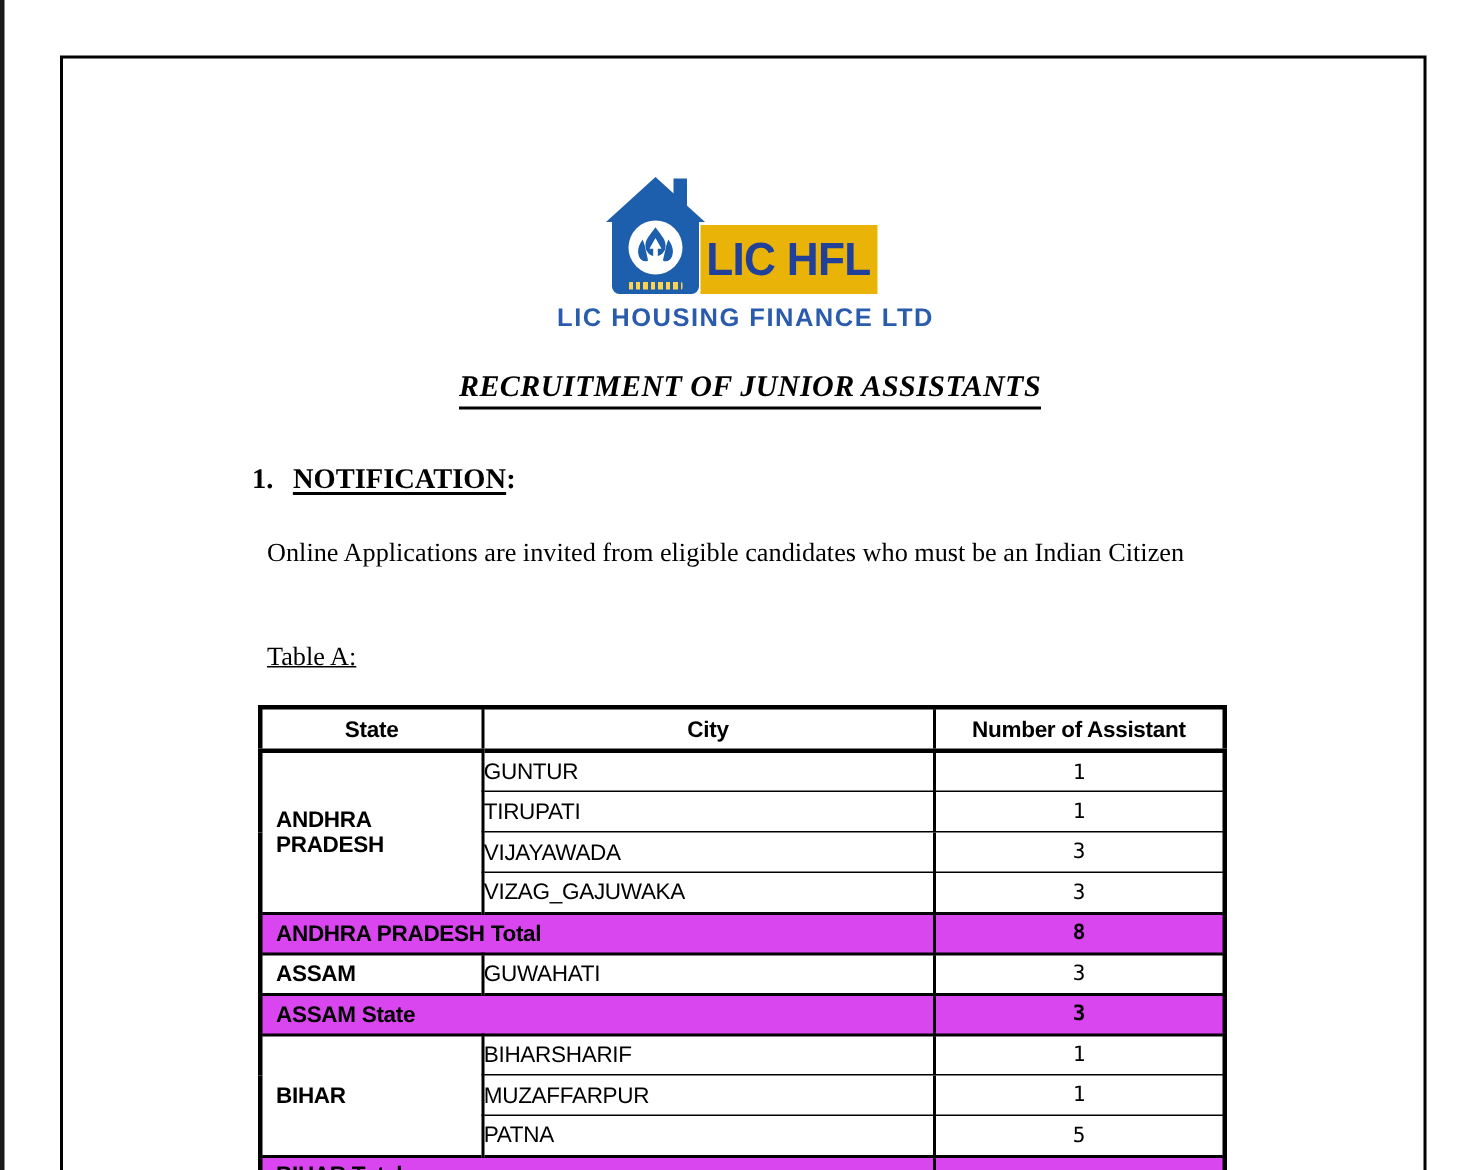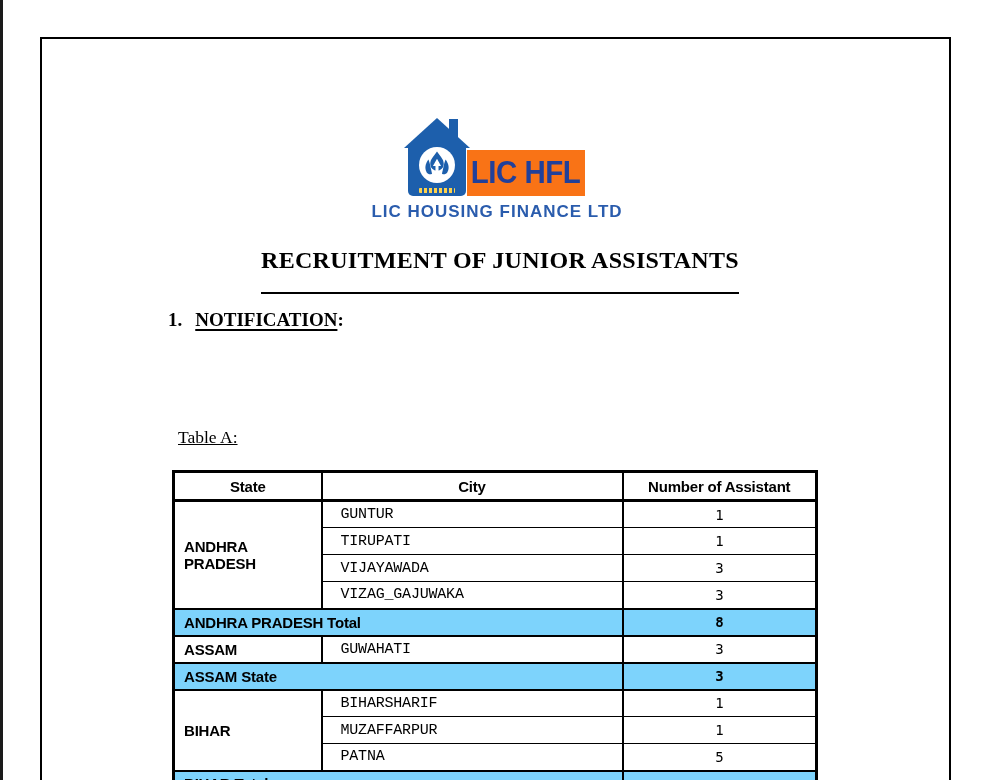--- a/index.html
+++ b/index.html
@@ -22,54 +22,54 @@
   .house-body { position:absolute; left:4px; top:29px; width:58px; height:49px;
                 background:#1d5fac; border-radius:0 0 5px 5px; }
   .emblem-circle { position:absolute; left:50%; top:0; transform:translateX(-50%);
                    width:36px; height:36px; border-radius:50%; background:#fff; overflow:hidden; }
   .emblem-circle svg { display:block; width:36px; height:36px; }
   .motto-band { position:absolute; left:50%; transform:translateX(-50%); bottom:3px;
                 width:36px; height:5px;
                 background:repeating-linear-gradient(90deg,#ffd34d 0 3px, rgba(255,255,255,0.0) 3px 5px);
                 border-radius:1px; }
   .wordmark-box { position:absolute; left:467px; top:150px; width:118px; height:46px;
-                  background:#f97316; display:flex; align-items:center; }
+                  background:#eab308; display:flex; align-items:center; }
   .wordmark-box span { font-family:"Liberation Sans", sans-serif; font-weight:bold;
                        font-size:31px; color:#21409a; letter-spacing:-0.5px;
                        transform:scaleX(0.95); transform-origin:left center; padding-left:4px;
                        white-space:nowrap; }
   .tagline { position:absolute; left:497px; top:202px; transform:translateX(-50%);
              font-family:"Liberation Sans", sans-serif; font-weight:bold; font-size:17px;
              letter-spacing:1px; color:#2a5cad; white-space:nowrap; }
 
   
   .doc-title { position:absolute; left:0; top:247px; width:1000px; text-align:center; }
-  .doc-title span { display:inline-block; font-weight:bold; font-size:24px;
-                    border-bottom:2px solid #000; padding-bottom:18px; letter-spacing:0.3px; }
+  .doc-title span { display:inline-block; font-weight:bold; font-style:italic; font-size:20px;
+                    border-bottom:2px solid #000; padding-bottom:1px; letter-spacing:0.3px; }
   .section-heading { position:absolute; left:168px; top:309px; font-size:19px; font-weight:bold;
                      display:flex; gap:13px; }
   .section-heading .u { text-decoration:underline; text-decoration-thickness:2px; text-underline-offset:3px; }
   .intro { position:absolute; left:178px; top:356px; font-size:17.5px; line-height:25px; }
   .table-label { position:absolute; left:178px; top:427px; font-size:17.5px;text-decoration:underline; }
 
   
   table.vac-table { position:absolute; left:172px; top:470px; width:643px;
                     border-collapse:collapse; table-layout:fixed;
                     font-family:"Liberation Sans", sans-serif; font-size:15px;
                     border:3px solid #000; }
   .vac-table th { border:2px solid #000; border-bottom:3px solid #000;
                   font-weight:bold; text-align:center; letter-spacing:-0.2px; }
   .vac-table thead tr { height:29px; }
   .vac-table tbody tr { height:27px; }
   .vac-table td { border:1px solid #000; border-left-width:2px; border-right-width:2px;
                   vertical-align:middle; letter-spacing:-0.2px; }
   .vac-table td.state { font-weight:bold; padding-left:9px; }
-  .vac-table td.city  { padding-left:18px;font-family:Liberation Mono, monospace; }
+  .vac-table td.city  { padding-left:0; }
   .vac-table td.num   { text-align:center; font-family:"DejaVu Sans Mono", monospace; font-size:14px; }
-  .vac-table tr.total-row td { background:#7dd3fc; font-weight:bold;
+  .vac-table tr.total-row td { background:#d946ef; font-weight:bold;
                                border-top:2px solid #000; border-bottom:2px solid #000; }
   .vac-table tr.total-row td.total-label { padding-left:9px; }
   .vac-table tr.group-start td { border-top:2px solid #000; }
 </style>
 </head>
 <body>
 
 <div class="screen">
   <div class="left-edge"></div>
   <div class="page-border"></div>
@@ -100,20 +100,21 @@
   <div class="doc-title">
     <span>RECRUITMENT OF JUNIOR ASSISTANTS</span>
   </div>
 
   <div class="section-heading">
     <span>1.</span>
     <span><span class="u">NOTIFICATION</span><span>:</span></span>
   </div>
 
   <div class="intro">
+    <div>Online Applications are invited from eligible candidates who must be an Indian Citizen</div>
   </div>
 
   <div class="table-label">Table A:</div>
 
   <table class="vac-table">
     <colgroup>
         <col style="width:148px">
         <col style="width:301px">
         <col style="width:194px">
       </colgroup>

